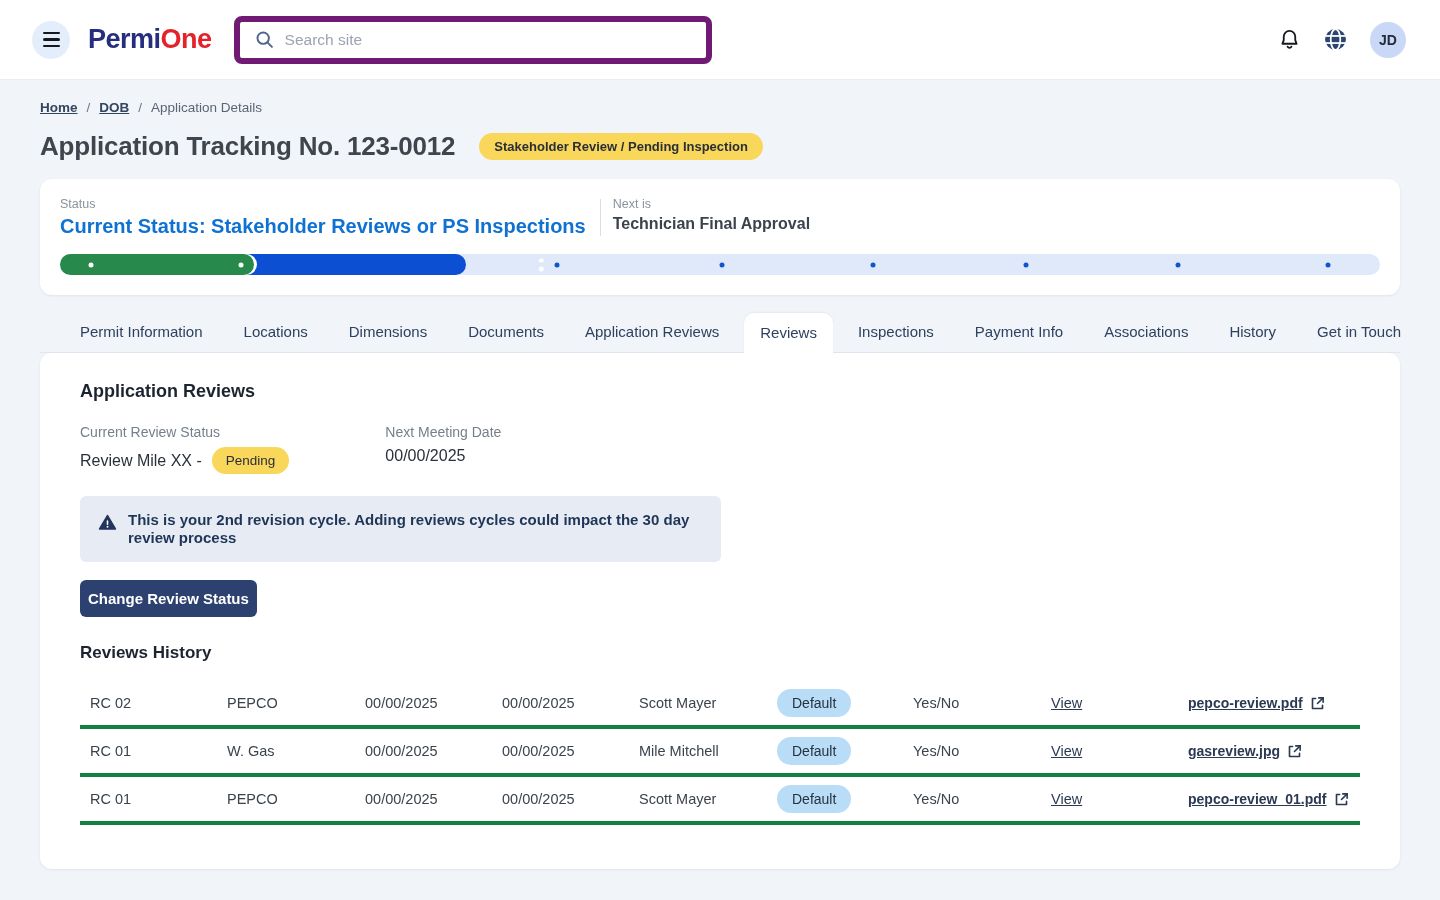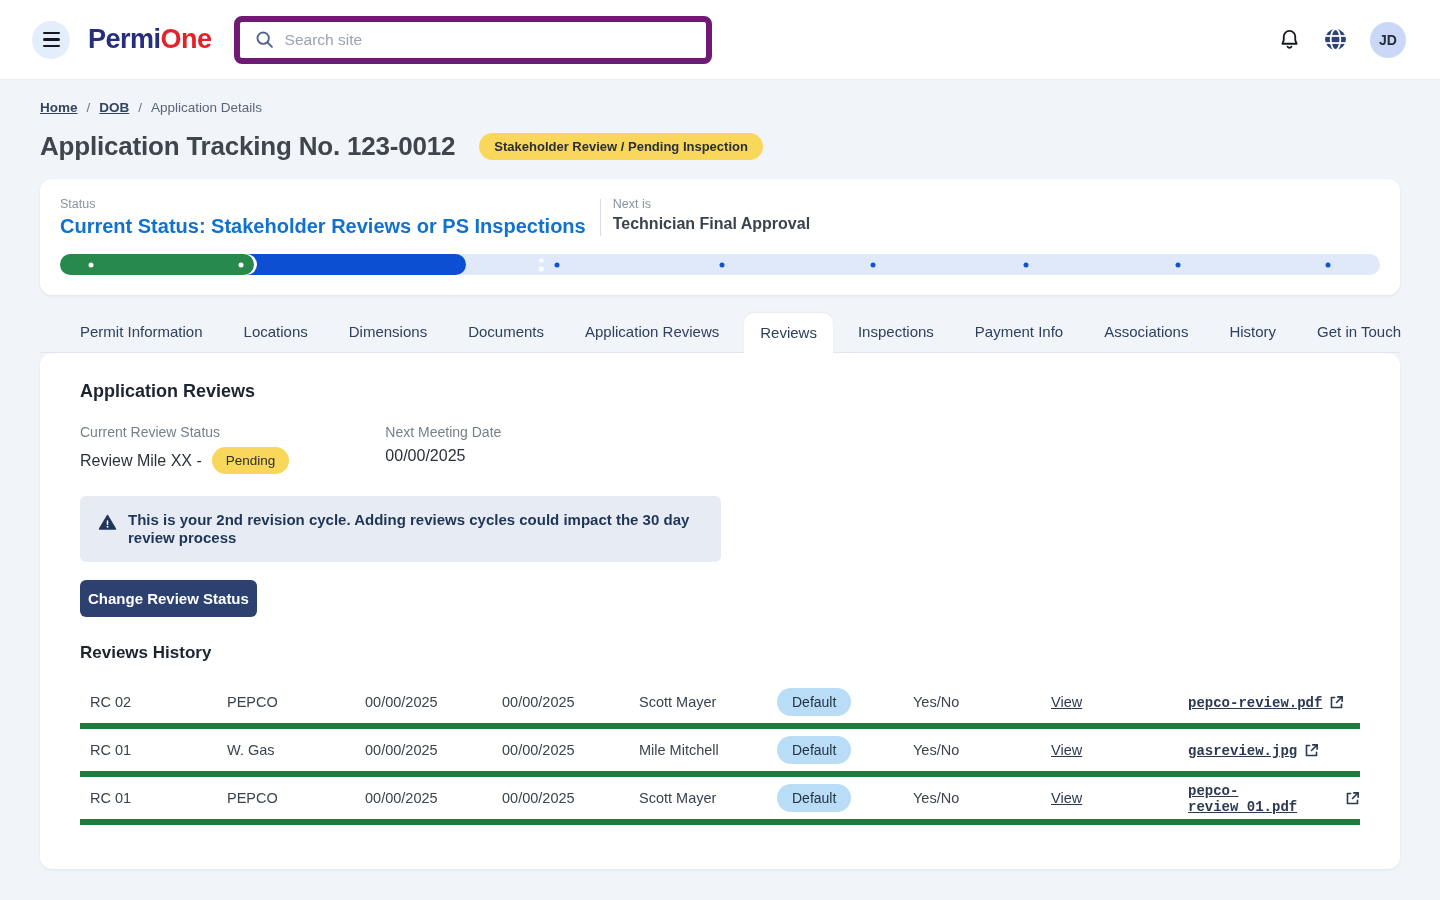--- a/index.html
+++ b/index.html
@@ -78,26 +78,26 @@
   .warning-text { font-size:15px; font-weight:700; color:#1F3558; line-height:18px; max-width:575px; }
   .primary-btn { margin-top:18px; background:#2D4170; color:#fff; border:none; border-radius:6px;
     font-family:"Liberation Sans", sans-serif; font-size:15px; font-weight:600; padding:10px 8px; cursor:pointer; }
   .history-title { margin-top:26px; font-size:17px; font-weight:700; color:#1C2430; }
 
   .table { margin-top:18px; width:100%; font-size:14.5px; }
   .t-row { display:grid; grid-template-columns:137px 138px 137px 137px 138px 136px 138px 137px 1fr;
     align-items:center; }
   .t-head { background:#E6EBF3; height:40px; font-size:14px; color:#39424E; }
   .t-cell { padding-left:10px; }
-  .t-body-row { height:48px; border-bottom:6px solid #15803d; color:#3B434D; }
+  .t-body-row { height:48px; border-bottom:4px solid #15803d; color:#3B434D; }
   .status-pill { display:inline-block; background:#B9DDF7; color:#253244; font-size:14px;
     padding:6px 15px; border-radius:16px; }
   .link { color:#2B3A52; text-decoration:underline; font-weight:500; cursor:pointer; }
   .doc-link { color:#2B3A52; text-decoration:underline; font-weight:700; font-size:14px; cursor:pointer;
-    display:inline-flex; align-items:center; gap:7px;font-family:Liberation Mono, monospace; }
+    display:inline-flex; align-items:center; gap:7px; }
   .doc-link svg { flex:0 0 auto; }
 </style>
 </head>
 <body>
 
 <header class="header">
   <button class="hamburger-btn">
     <span></span>
     <span></span>
     <span></span>

